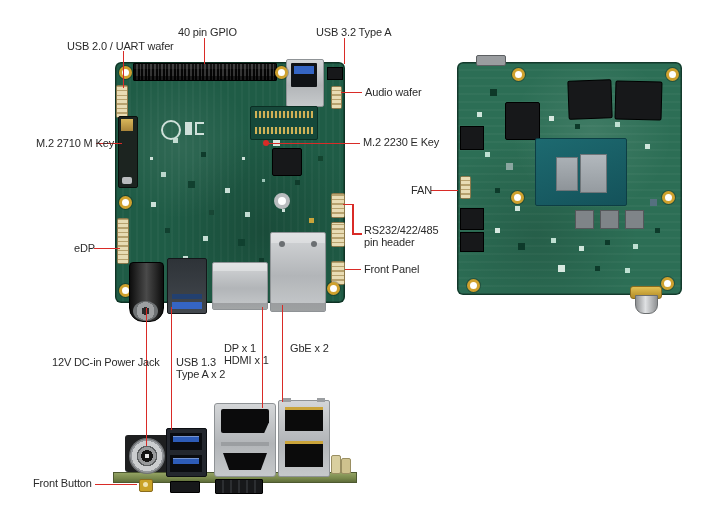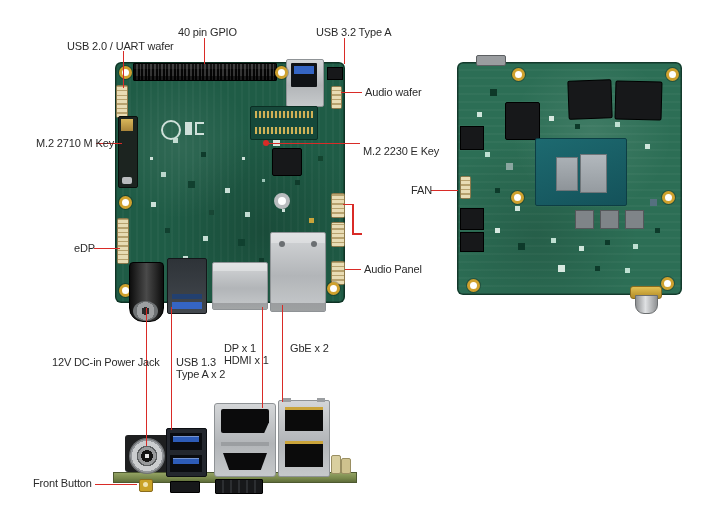--- a/index.html
+++ b/index.html
@@ -240,23 +240,27 @@
   <div class="line" style="left:170.5px;top:307px;width:1.5px;height:123px;"></div>
   <div class="line" style="left:261.5px;top:307px;width:1.5px;height:101px;"></div>
   <div class="line" style="left:281.5px;top:305px;width:1.5px;height:97px;"></div>
   <div class="line" style="left:95px;top:483.5px;width:42px;height:1.5px;"></div>
 
   <div class="label" style="left:67px;top:40px;">USB 2.0 / UART wafer</div>
   <div class="label" style="left:178px;top:26px;">40 pin GPIO</div>
   <div class="label" style="left:316px;top:26px;">USB 3.2 Type A</div>
   <div class="label" style="left:365px;top:86px;">Audio wafer</div>
   <div class="label" style="left:36px;top:137px;">M.2 2710 M Key</div>
-  <div class="label" style="left:363px;top:145px;">M.2 2230 E Key</div>
+  <div class="label" style="left:363px;top:136px;">M.2 2230 E Key</div>
   <div class="label" style="left:411px;top:184px;">FAN</div>
-  <div class="label" style="left:364px;top:263px;">Audio Panel</div>
+  <div class="label" style="left:364px;top:224px;">
+    <div>RS232/422/485</div>
+    <div>pin header</div>
+  </div>
+  <div class="label" style="left:364px;top:263px;">Front Panel</div>
   <div class="label" style="left:74px;top:242px;">eDP</div>
   <div class="label" style="left:52px;top:356px;">12V DC-in Power Jack</div>
   <div class="label" style="left:176px;top:356px;">
     <div>USB 1.3</div>
     <div>Type A x 2</div>
   </div>
   <div class="label" style="left:224px;top:342px;">
     <div>DP x 1</div>
     <div>HDMI x 1</div>
   </div>

